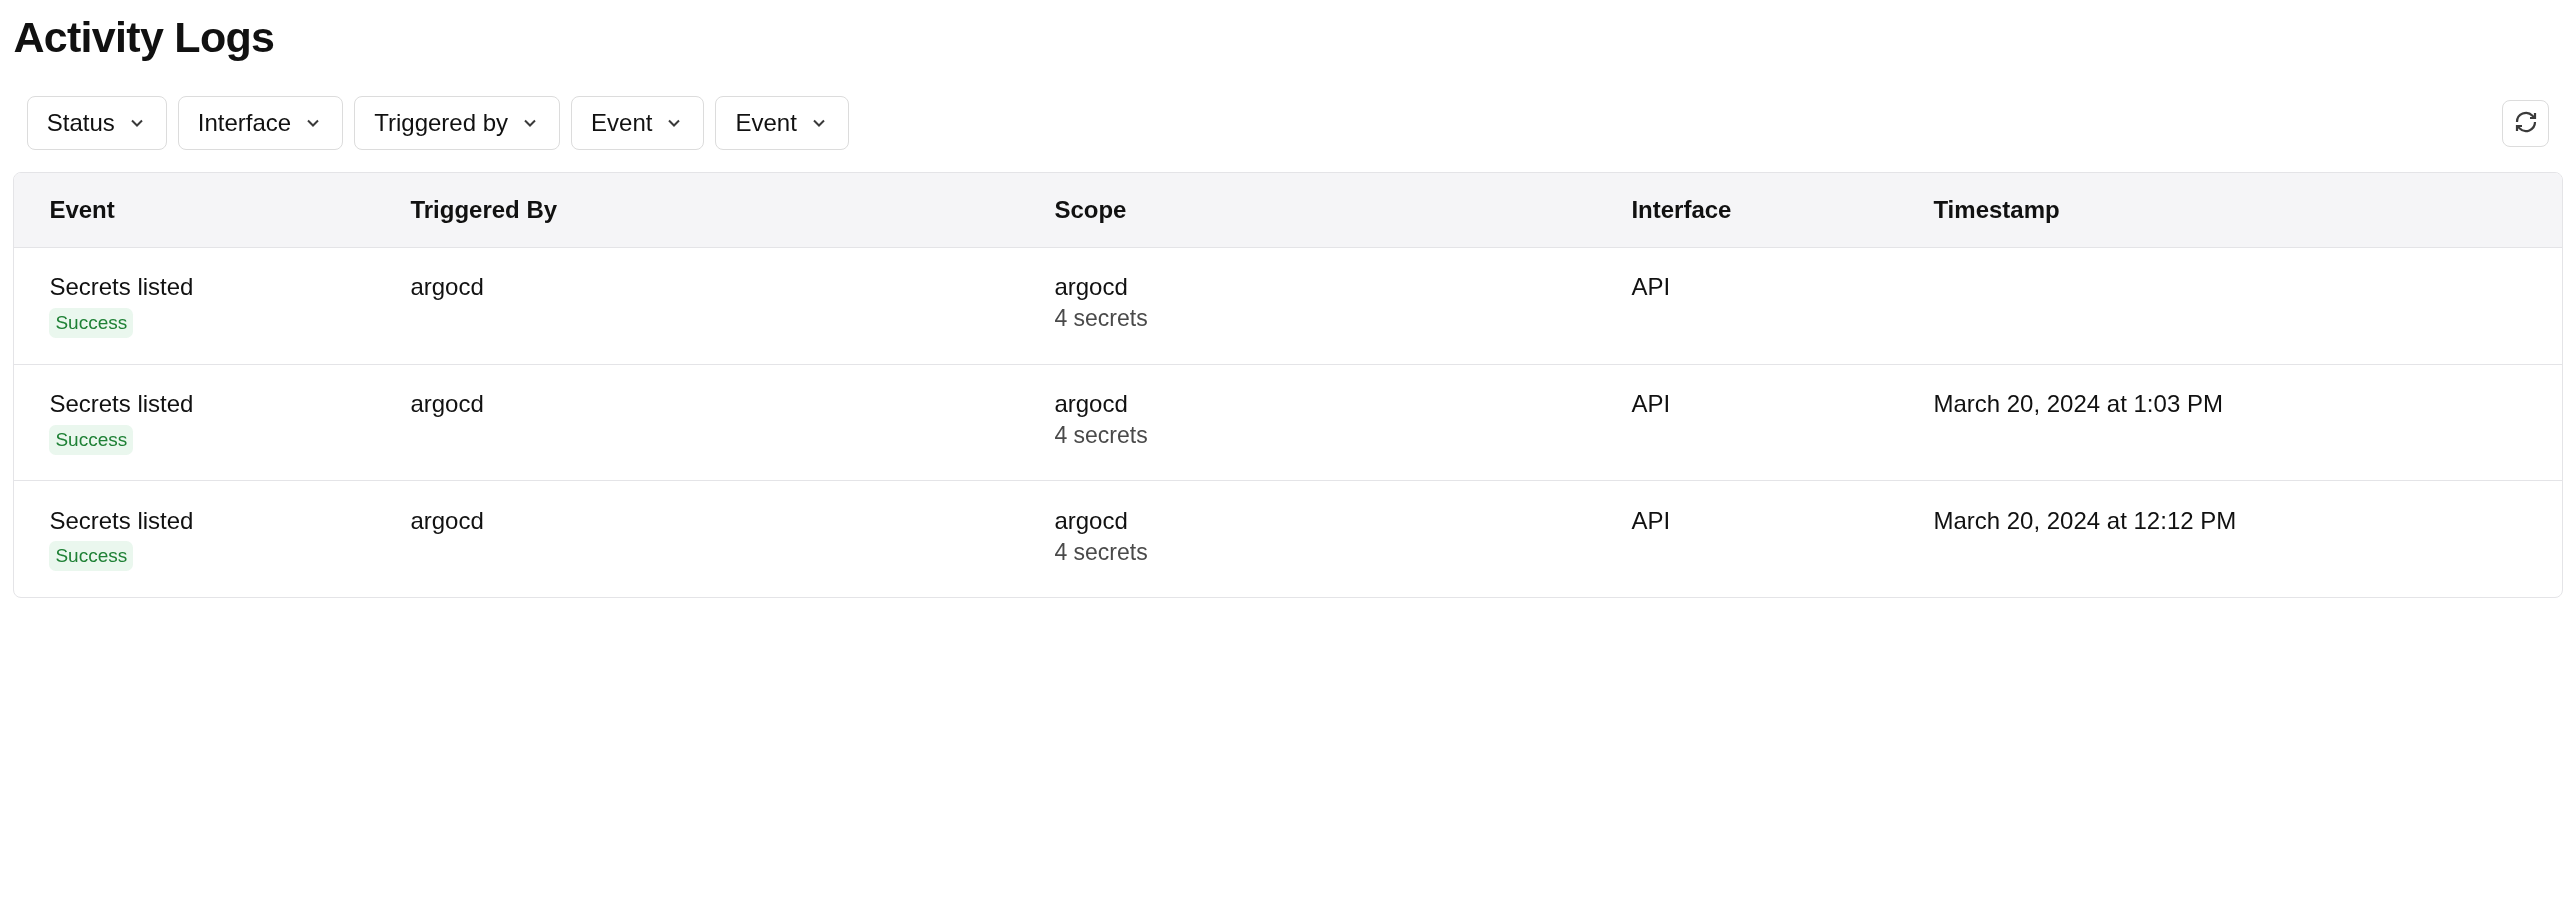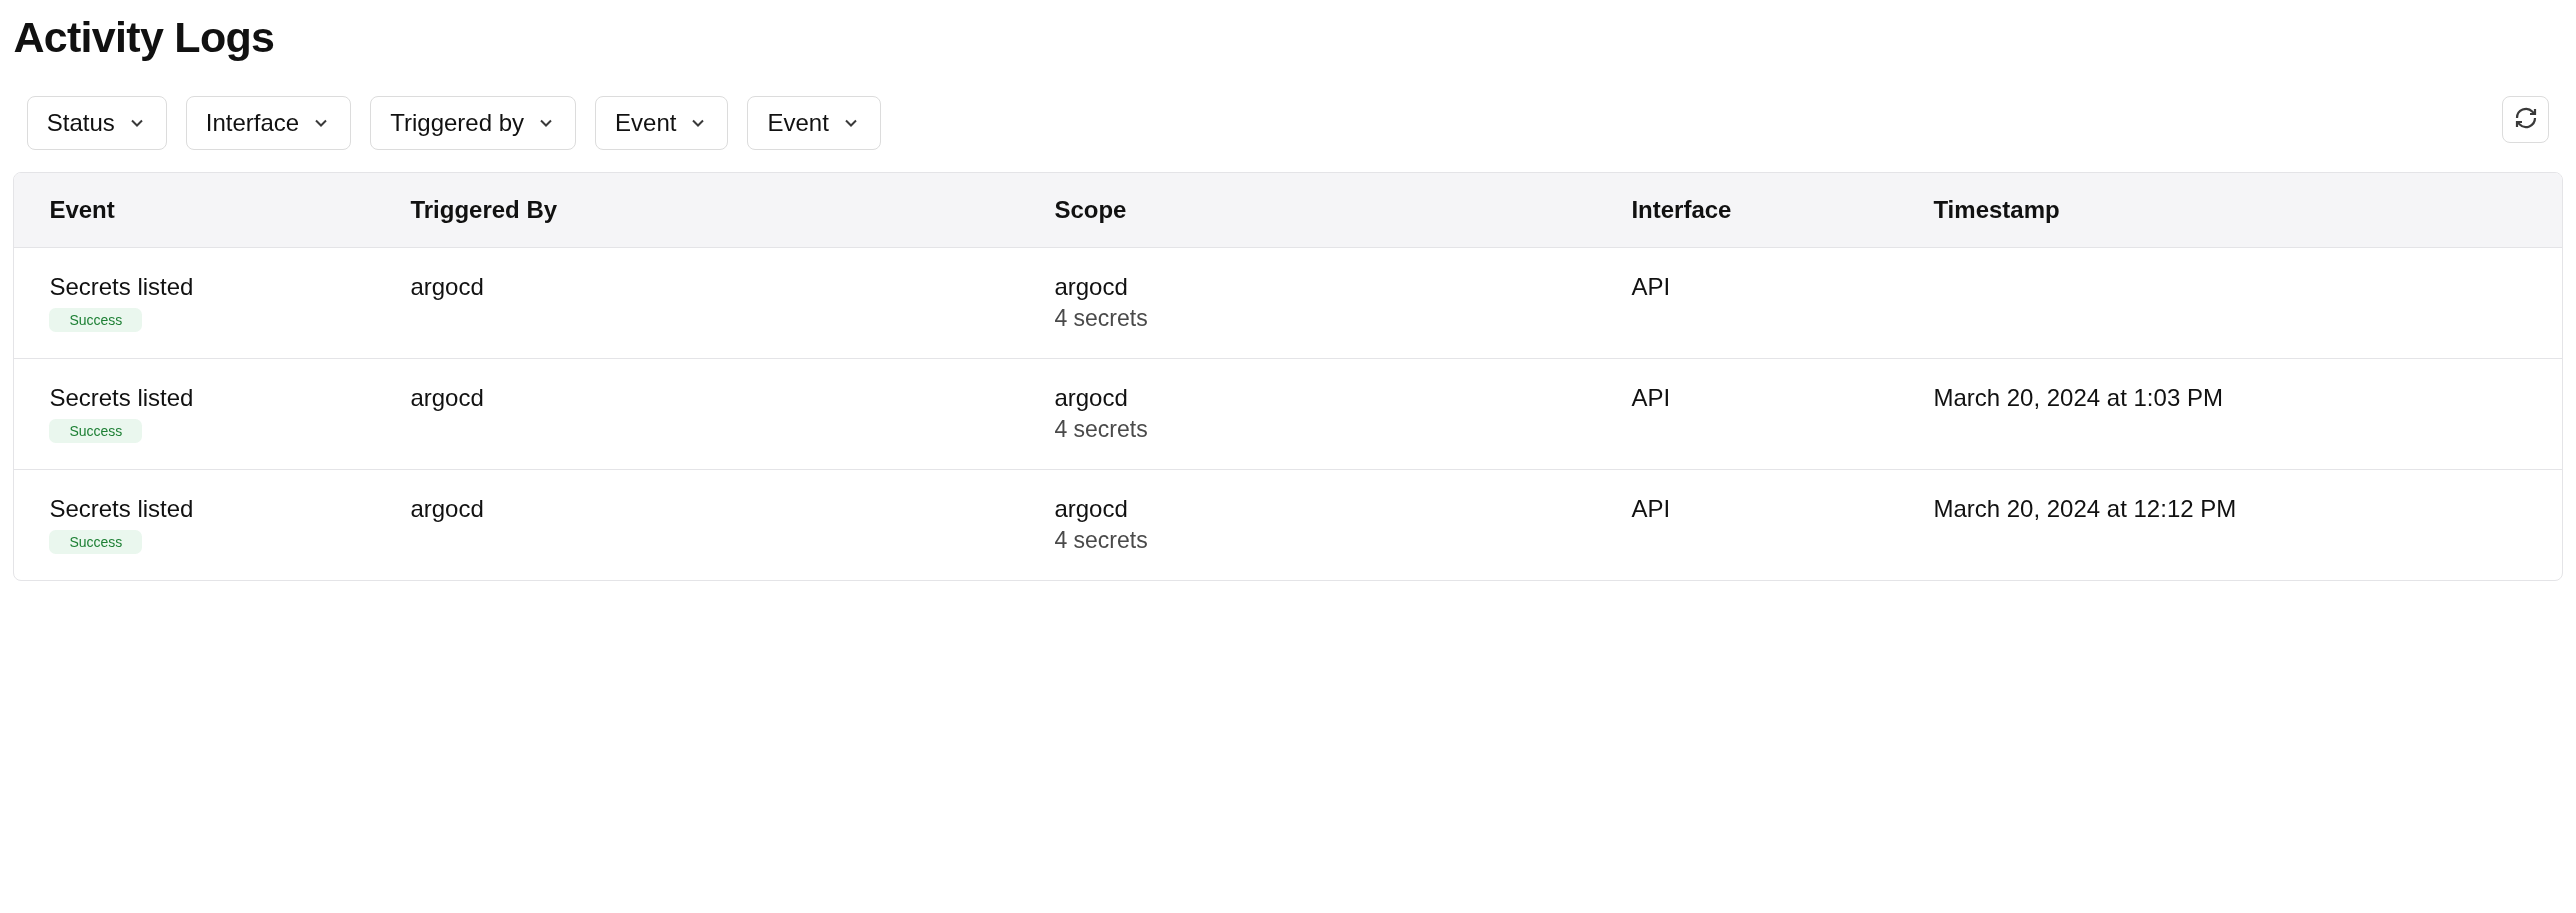--- a/index.html
+++ b/index.html
@@ -14,21 +14,22 @@
       padding: 13.4px;
     }
     .page-title {
       font-size: 43px;
       font-weight: 800;
       letter-spacing: -0.7px;
       margin-bottom: 34px;
     }
     .controls-row {
       display: flex;
-      gap: 19px;
+      align-items: center;
+      gap: 11px;
       margin-bottom: 21.5px;
       padding: 0 13.4px;
     }
     .filter-btn {
       display: inline-flex;
       align-items: center;
       gap: 12px;
       background: #ffffff;
       border: 1.3px solid #dcdcdc;
       border-radius: 8px;
@@ -92,23 +93,23 @@
       display: flex;
       flex-direction: column;
       align-items: flex-start;
       gap: 6.7px;
     }
     .event-name {
       font-size: 24px;
     }
     .status-badge {
       display: inline-block;
-      padding: 4px 20px;
+      padding: 4px 6px;
       border-radius: 6.7px;
-      font-size: 14px;
+      font-size: 19px;
       font-weight: 500;
     }
     .status-success {
       background: #eaf7ee;
       color: #1e8035;
     }
     .scope-cell {
       display: flex;
       flex-direction: column;
       gap: 4px;

